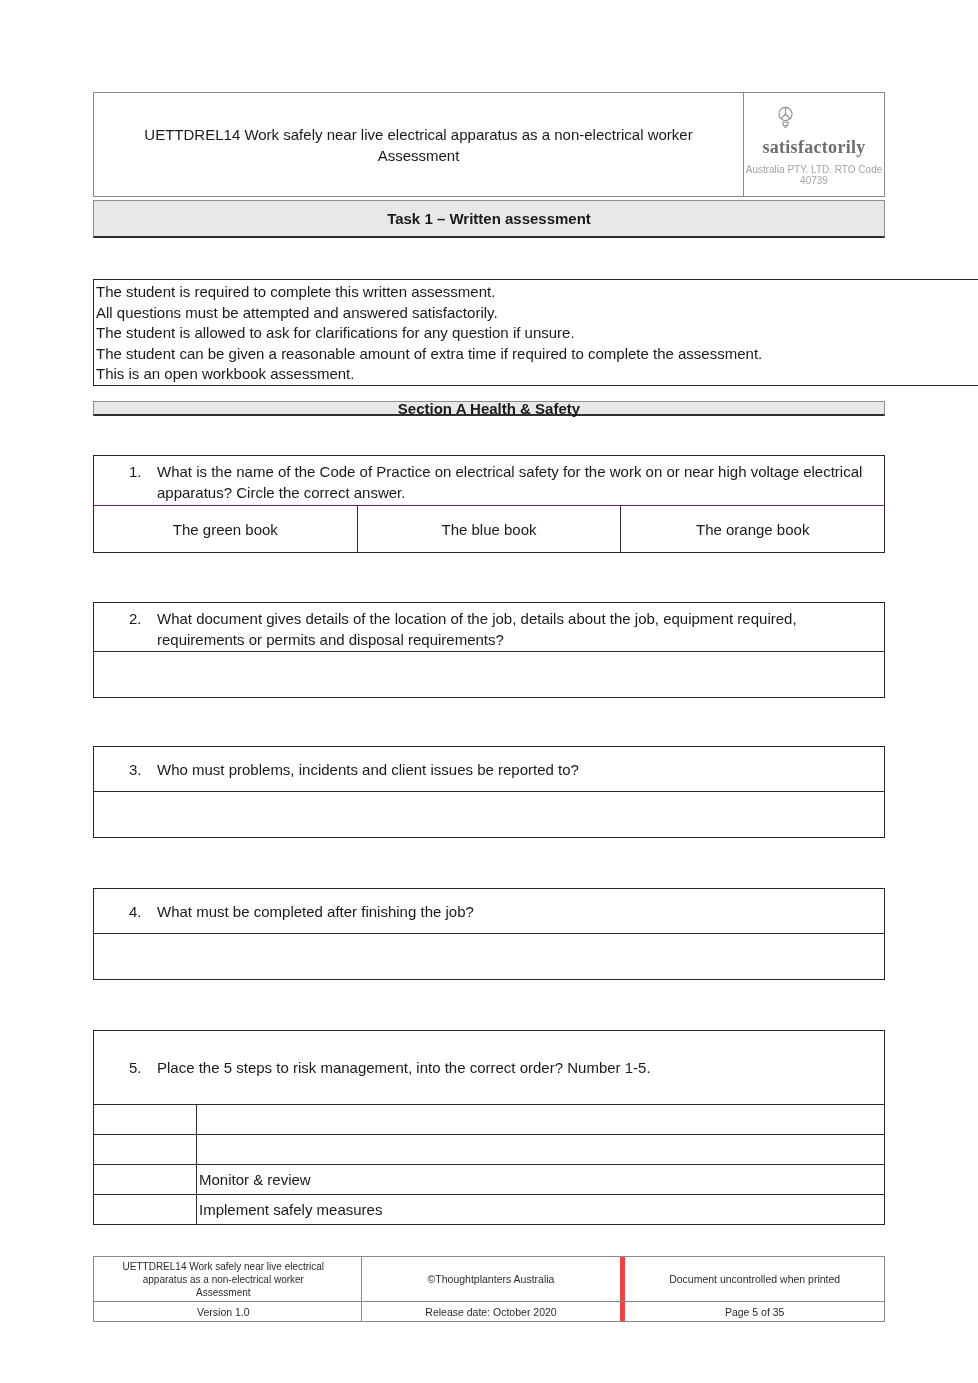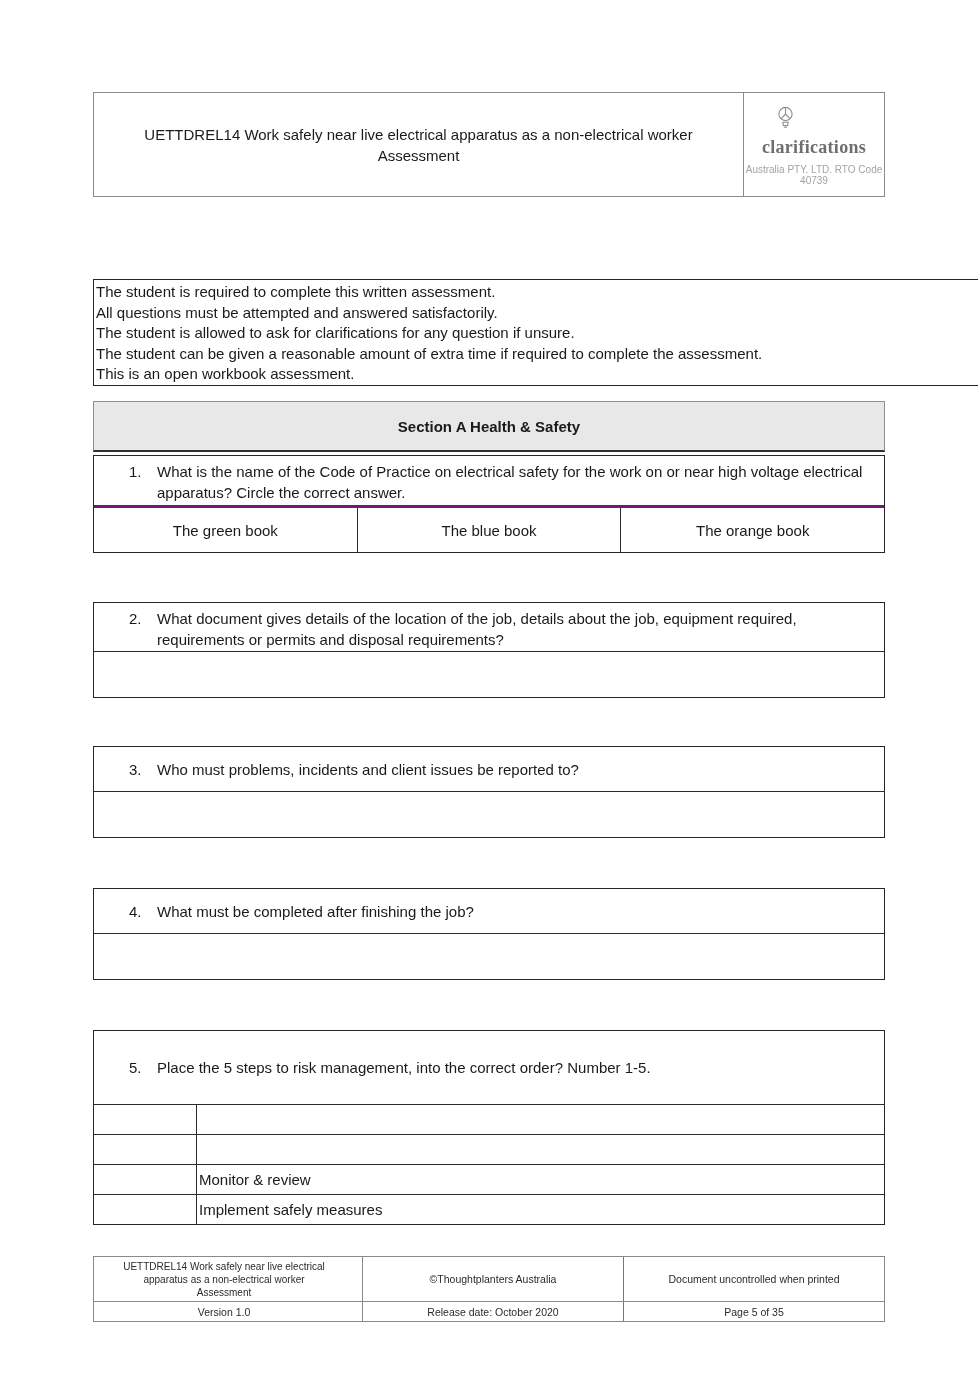--- a/index.html
+++ b/index.html
@@ -24,38 +24,38 @@
     color: #6e6e6e; letter-spacing: 0.3px; }
   .logo-tagline { position: absolute; top: 71px; left: 0; width: 100%; text-align: center;
     font-size: 10px; color: #a3a3a3; }
 
   
   .bar { left: 93px; width: 792px; background: #e8e8e8;
     border: 1px solid #909090; border-bottom: 2px solid #303030;
     display: flex; align-items: center; justify-content: center;
     font-weight: bold; font-size: 15px; }
   .task-bar { top: 200px; height: 38px; }
-  .section-bar { top: 401px; height: 51px; }
+  .section-bar { top: 401px; height: 15px; }
 
   
   .instructions { left: 93px; top: 270px; width: 904px; height: 107px;
     border: 1.5px solid #262626; padding: 2px 2px; line-height: 20.6px; margin-top: 9px; }
 
   
   .qbox { left: 93px; width: 792px; border: 1.5px solid #262626;
     display: flex; flex-direction: column; }
   .q-row { position: relative; display: flex; }
   .q-row.two-line { align-items: flex-start; padding-top: 5px; line-height: 21px; }
   .q-row.one-line { align-items: center; }
   .q-num { margin-left: 35px; width: 28px; flex-shrink: 0; }
   .q-text { flex: 1; margin-right: 8px; }
 
   .q1 { top: 455px; height: 98px; }
   .q1 .q-row { height: 49px; }
-  .options-row { flex: 1; border-top: 3px solid #701a75; display: flex; }
+  .options-row { flex: 1; border-top: 1px solid #701a75; display: flex; }
   .option-cell { flex: 1; display: flex; align-items: center; justify-content: center; }
   .option-cell.mid { border-left: 1px solid #2b2b2b; border-right: 1px solid #2b2b2b; text-align: center; }
 
   .q2 { top: 602px; height: 96px; }
   .q2 .q-row { height: 48px; }
   .q3 { top: 746px; height: 92px; }
   .q3 .q-row { height: 44px; }
   .q4 { top: 888px; height: 92px; }
   .q4 .q-row { height: 44px; }
   .answer-row { flex: 1; border-top: 1px solid #2b2b2b; padding: 4px 6px; }
@@ -68,21 +68,21 @@
 
   
   .footer { left: 93px; top: 1256px; width: 792px; height: 66px;
     border: 1px solid #8a8a8a; display: flex; flex-direction: column;
     font-size: 10.5px; color: #2b2b2b; }
   .f-row { display: flex; }
   .f-row1 { height: 44px; }
   .f-row2 { flex: 1; border-top: 1px solid #8a8a8a; }
   .f-cell { flex: 1; display: flex; align-items: center; justify-content: center;
     text-align: center; padding: 1px 8px; }
-  .f-cell.mid { border-left: 1px solid #8a8a8a; border-right: 1px solid #ef4444; margin-left: 8px; }
+  .f-cell.mid { border-left: 1px solid #8a8a8a; border-right: 5px solid #ef4444; margin-left: 8px; }
   .f-left { flex-direction: column; justify-content: center; font-size: 10px;
     line-height: 13px; }
 </style>
 </head>
 <body>
 
 <div class="page">
 
   <div class="abs header">
     <div class="header-title-cell">
@@ -91,25 +91,26 @@
     </div>
     <div class="header-logo-cell">
       <svg class="bulb" width="17" height="25" viewBox="0 0 17 25">
         <g fill="none" stroke="#8f8f8f" stroke-width="1.1">
           <circle cx="8.5" cy="8" r="6.6"></circle>
           <path d="M8.5 1.6 L8.5 8 M8.5 8 L4 12.8 M8.5 8 L13 12.8"></path>
           <path d="M5.8 16.2 L11.2 16.2 L10.6 19.6 L6.4 19.6 Z"></path>
           <path d="M7.2 21.3 L9.8 21.3"></path>
         </g>
       </svg>
-      <div class="logo-name">clarifications</div>
+      <div class="logo-name">satisfactorily</div>
       <div class="logo-tagline">Australia PTY. LTD. RTO Code 40739</div>
     </div>
   </div>
 
+  <div class="abs bar task-bar">Task 1 – Written assessment</div>
 
   <div class="abs instructions">
     <div>The student is required to complete this written assessment.</div>
     <div>All questions must be attempted and answered satisfactorily.</div>
     <div>The student is allowed to ask for clarifications for any question if unsure.</div>
     <div>The student can be given a reasonable amount of extra time if required to complete the assessment.</div>
     <div>This is an open workbook assessment.</div>
   </div>
 
   <div class="abs bar section-bar">Section A Health &amp; Safety</div>

